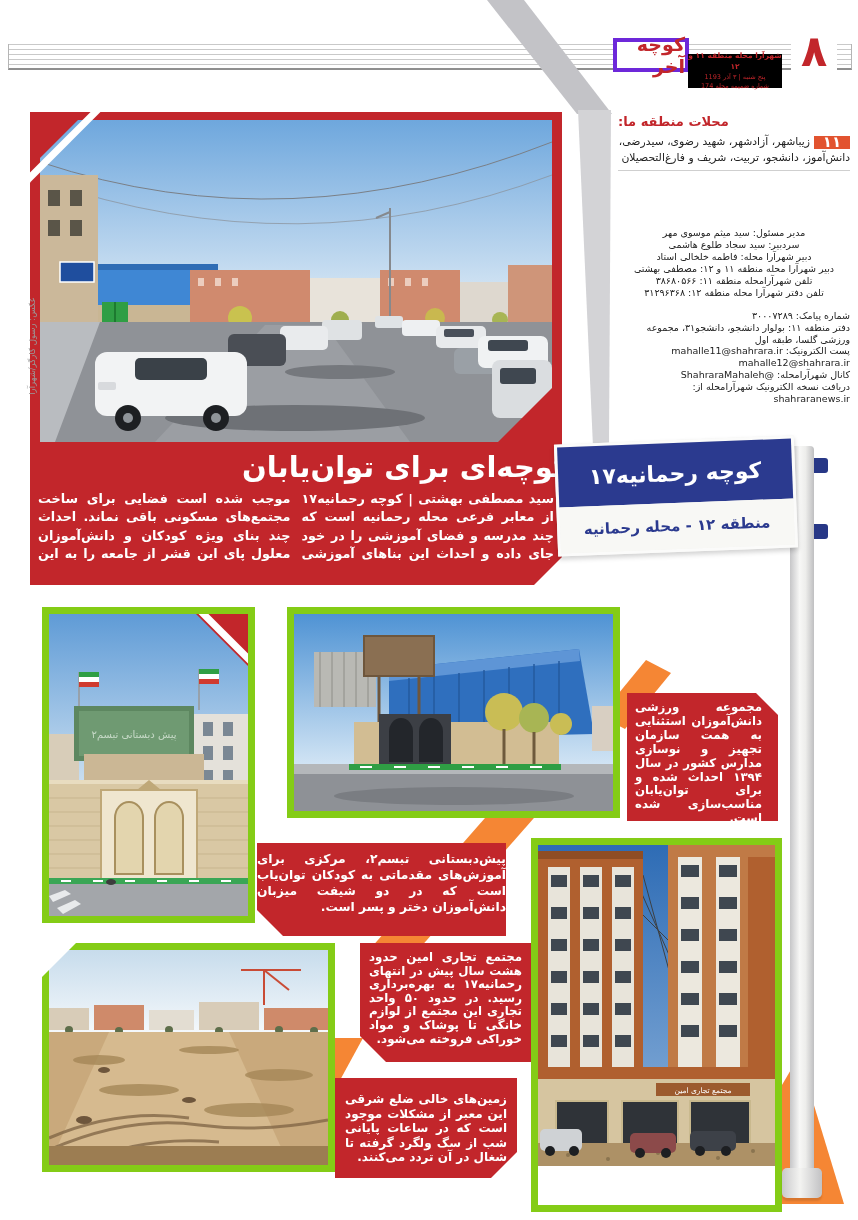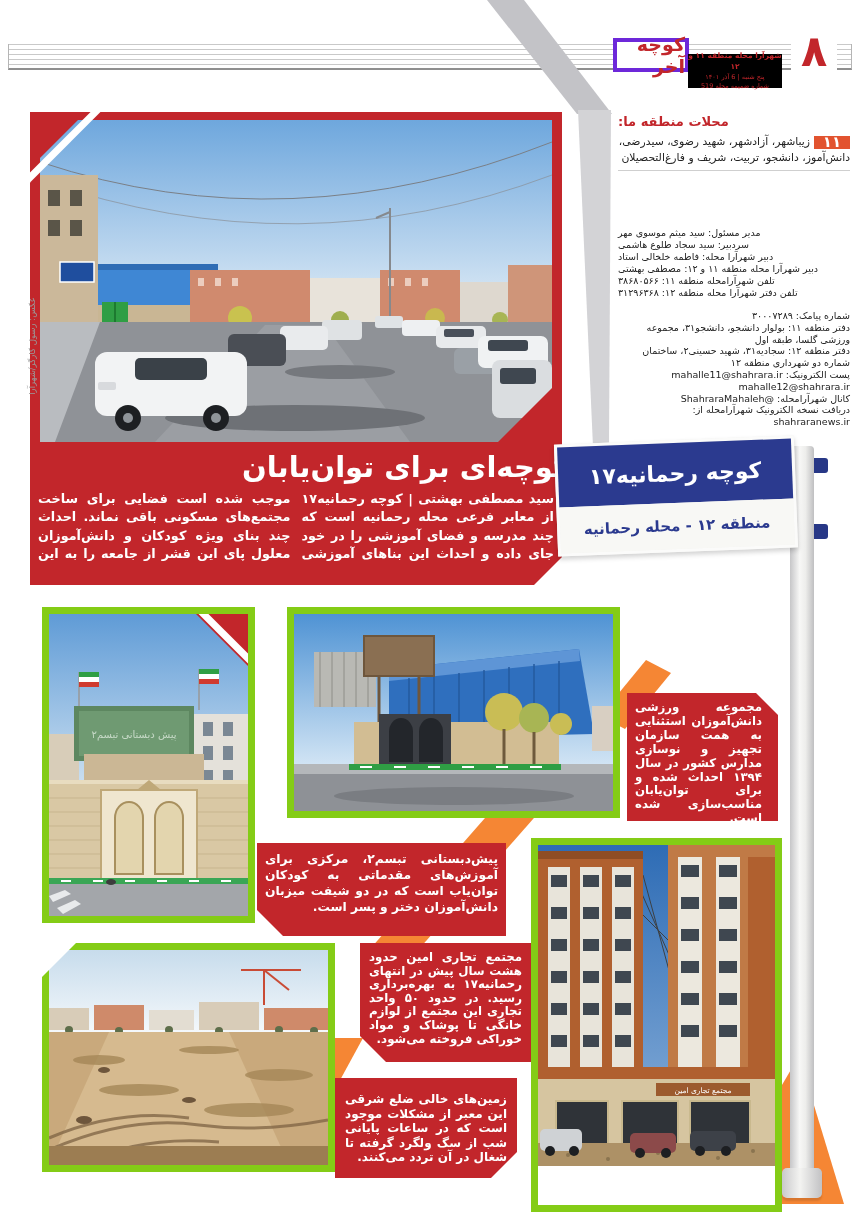--- a/index.html
+++ b/index.html
@@ -42,21 +42,21 @@
     color:#9a9a9a;font-size:8.5px;text-align:center;z-index:2;white-space:nowrap;}
 
   
   .side-title{left:618px;top:114px;width:232px;color:#c2262b;font-size:13px;font-weight:700;text-align:left;z-index:2;}
   .district{left:618px;width:232px;color:#222;font-size:10.8px;line-height:16px;text-align:right;z-index:2;}
   .badge{display:inline-block;width:36px;height:13px;color:#fff;font-size:15px;font-weight:700;
     text-align:center;line-height:13px;margin-left:4px;vertical-align:middle;}
   .badge-11{background:#e2532f;}
   .badge-12{background:#2b3990;}
   .sep{left:618px;width:232px;height:1px;background:#cfcfcf;z-index:2;}
-  .staff{left:618px;top:227px;width:232px;color:#222;font-size:9.5px;line-height:12px;text-align:left;z-index:2;}
+  .staff{left:618px;top:227px;width:232px;color:#222;font-size:9.5px;line-height:12px;text-align:center;z-index:2;}
   .contact{left:618px;top:310px;width:232px;color:#222;font-size:9.5px;line-height:11.8px;text-align:right;z-index:2;}
   .staff div,.contact div{margin-bottom:0;}
 
   
   .pole{left:790px;top:446px;width:24px;height:752px;border-radius:4px;z-index:5;
     background:linear-gradient(90deg,#c6c6c8,#f7f7f6 40%,#ededeb 65%,#bfbfc1);}
   .pole-base{left:782px;top:1168px;width:40px;height:30px;border-radius:5px;z-index:6;
     background:linear-gradient(90deg,#c9c9cb,#f3f3f1 45%,#c2c2c4);box-shadow:0 3px 2px rgba(0,0,0,.12);}
   .bracket{left:788px;width:40px;height:15px;background:#273786;border-radius:3px;z-index:4;}
   .sign-plate{left:556px;top:440px;width:240px;height:112px;transform:rotate(-2.2deg);
@@ -75,43 +75,43 @@
     clip-path:polygon(34px 0,100% 0,100% 100%,0 100%,0 34px);}
   .fold-tr{position:absolute;right:0;top:0;width:0;height:0;
     border-top:52px solid #c2262b;border-left:52px solid transparent;}
   .slash-school{position:absolute;left:118px;top:22px;width:124px;height:7px;background:#fff;transform:rotate(45deg);}
 
   
   .cap{background:#c2262b;color:#fff;font-weight:700;text-align:justify;z-index:3;}
   .box-sports{left:627px;top:693px;width:151px;height:128px;padding:8px 16px 6px 8px;
     font-size:11.8px;line-height:13.9px;
     clip-path:polygon(0 0,calc(100% - 22px) 0,100% 22px,100% 100%,0 100%);}
-  .box-pre{left:257px;top:843px;width:249px;height:93px;padding:8px 8px;
+  .box-pre{left:257px;top:843px;width:249px;height:93px;padding:8px 0;
     font-size:12.3px;line-height:16px;
     clip-path:polygon(0 0,100% 0,100% 100%,26px 100%,0 calc(100% - 26px));}
   .box-comm{left:360px;top:943px;width:171px;height:119px;padding:8px 9px;
     font-size:11.8px;line-height:13.6px;
     clip-path:polygon(0 0,100% 0,100% 100%,26px 100%,0 calc(100% - 26px));}
   .box-vac{left:335px;top:1078px;width:182px;height:100px;padding:14px 10px;
     font-size:12px;line-height:14.6px;
     clip-path:polygon(0 0,100% 0,100% calc(100% - 26px),calc(100% - 26px) 100%,0 100%);}
 </style>
 </head>
 <body>
 
 <div id="page">
 
   <div class="abs hdr-rules"></div>
   <div class="abs edition-box">
     <span>کوچه آخر</span>
   </div>
   <div class="abs masthead">
     <div class="m1">شهرآرا محله منطقه ۱۱ و ۱۲</div>
-    <div class="m2">پنج شنبه | 6 آذر ۱۴۰۱</div>
-    <div class="m3">شماره ضمیمه محله 519</div>
+    <div class="m2">پنج شنبه | ۳ آذر 1193</div>
+    <div class="m3">شماره ضمیمه محله 174</div>
   </div>
   <div class="abs page-num">۸</div>
 
   <svg class="abs decor" width="858" height="1220" viewBox="0 0 858 1220">
     <polygon points="487,0 524,0 612,114 577,114" fill="#c3c3c7"></polygon>
     <polygon points="578,110 611,110 609,447 593,447" fill="#d3d3d6"></polygon>
     <polygon points="600,716 646,660 671,673 625,729" fill="#f58634"></polygon>
     <polygon points="492,810 541,810 412,957 363,957" fill="#f58634"></polygon>
     <polygon points="331,1038 363,1038 339,1082 307,1082" fill="#f58634"></polygon>
     <polygon points="799,1056 844,1204 712,1204" fill="#f58634"></polygon>
@@ -205,21 +205,20 @@
     <div>مدیر مسئول: سید میثم موسوی مهر</div>
     <div>سردبیر: سید سجاد طلوع هاشمی</div>
     <div>دبیر شهرآرا محله: فاطمه خلخالی استاد</div>
     <div>دبیر شهرآرا محله منطقه ۱۱ و ۱۲: مصطفی بهشتی</div>
     <div>تلفن شهرآرامحله منطقه ۱۱: ۳۸۶۸۰۵۶۶</div>
     <div>تلفن دفتر شهرآرا محله منطقه ۱۲: ۳۱۲۹۶۳۶۸</div>
   </div>
   <div class="abs contact">
     <div>شماره پیامک: ۳۰۰۰۷۲۸۹</div>
     <div>دفتر منطقه ۱۱: بولوار دانشجو، دانشجو۳۱، مجموعه ورزشی گلسا، طبقه اول</div>
-    <div>دفتر منطقه ۱۲: سجادیه۳۱، شهید حسینی۲، ساختمان شماره دو شهرداری منطقه ۱۲</div>
     <div>پست الکترونیک: mahalle11@shahrara.ir</div>
     <div>mahalle12@shahrara.ir</div>
     <div>کانال شهرآرامحله: @ShahraraMahaleh</div>
     <div>دریافت نسخه الکترونیک شهرآرامحله از: shahraranews.ir</div>
   </div>
 
   <div class="abs pole"></div>
   <div class="abs pole-base"></div>
   <div class="abs bracket" style="top:458px;"></div>
   <div class="abs bracket" style="top:524px;"></div>

